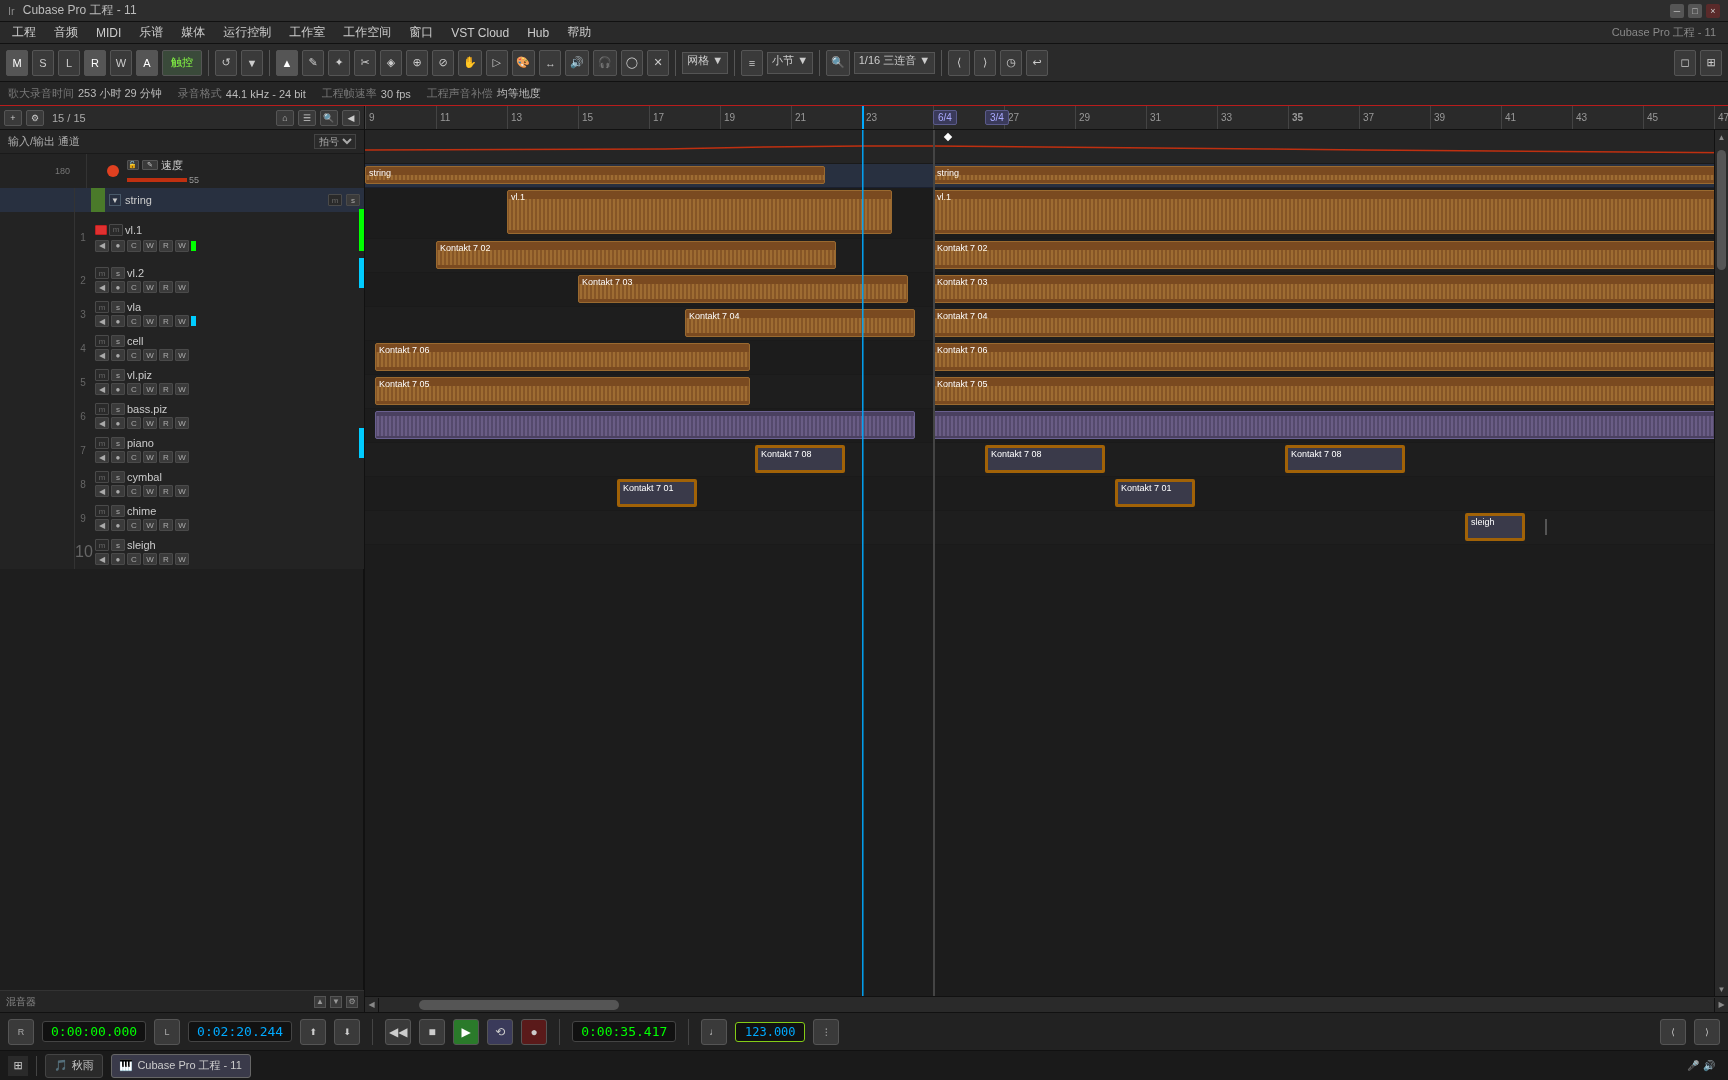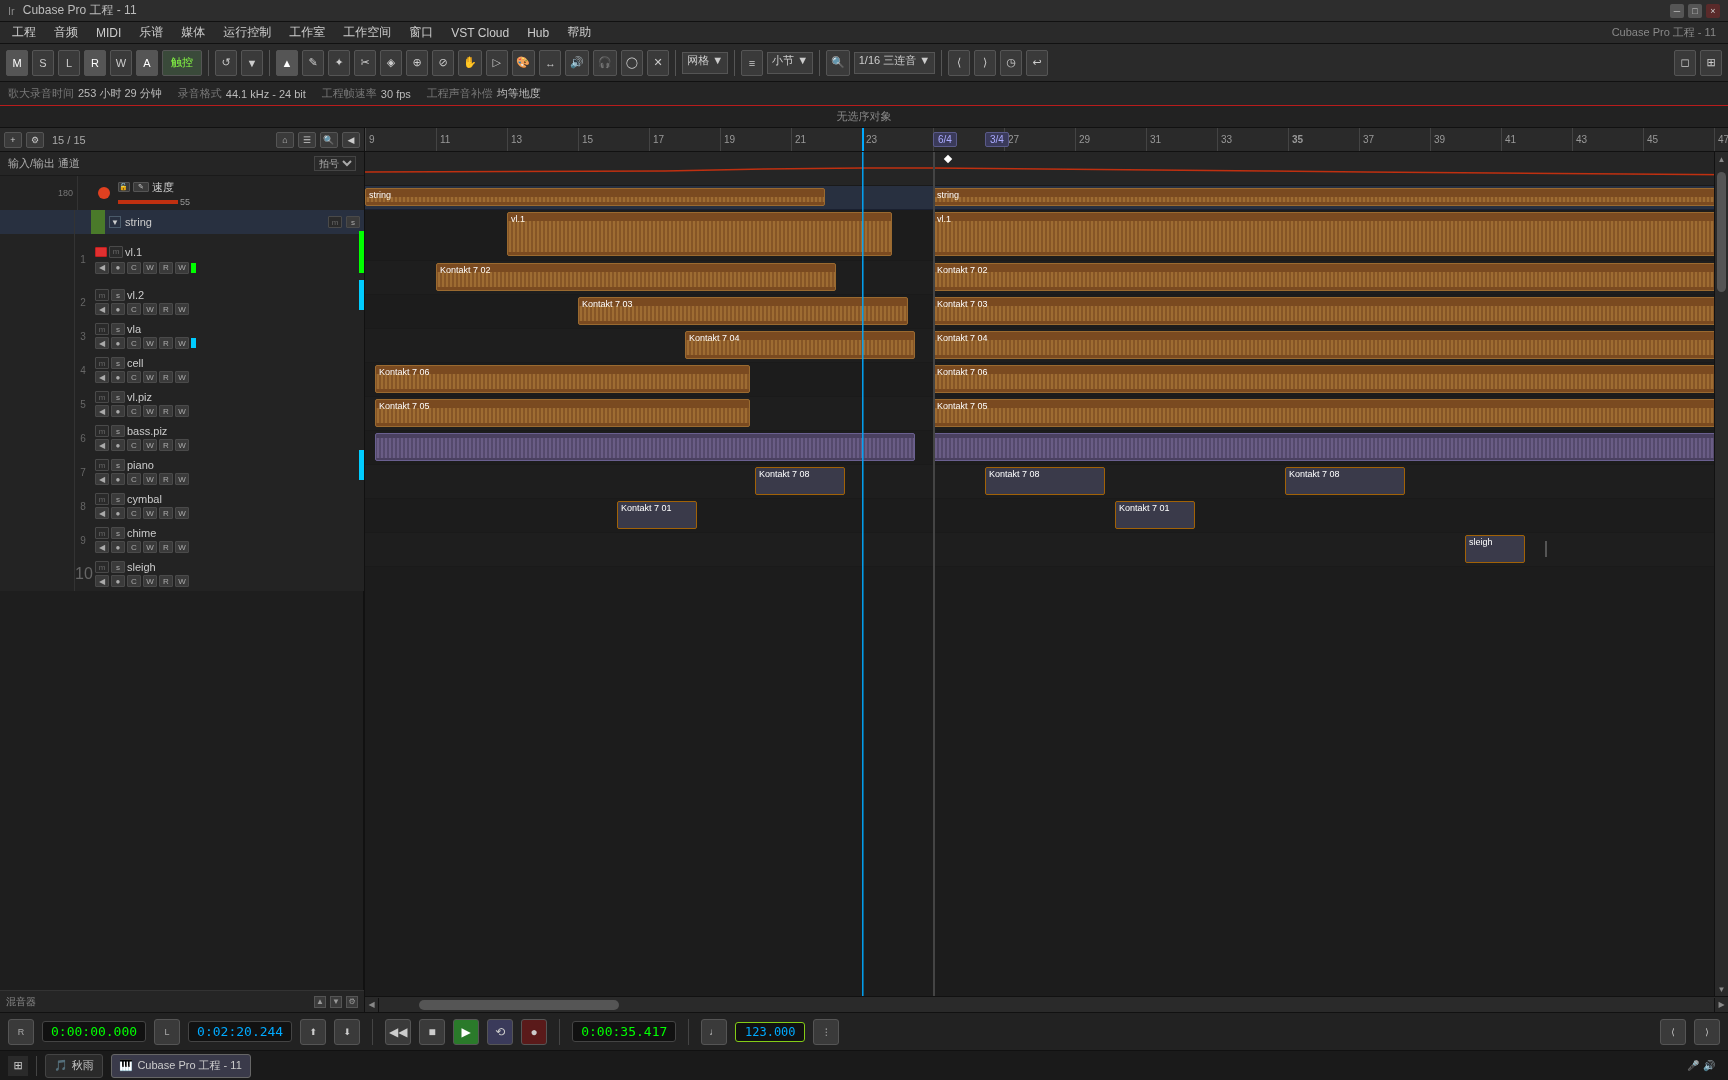--- a/index.html
+++ b/index.html
@@ -157,21 +157,21 @@
     .clip {
       position: absolute;
       border-radius: 2px;
       overflow: hidden;
       cursor: pointer;
       font-size: 9px;
       color: #fff;
       padding: 1px 3px;
     }
     .clip-brown { background: #7a4a20; border: 1px solid #9a6a30; }
-    .clip-dark { background: #3a3a4a; border: 1px solid #a16207; }
+    .clip-dark { background: #3a3a4a; border: 3px solid #a16207; }
 
     
     #h-scrollbar {
       height: 16px;
       background: #2a2a2a;
       border-top: 1px solid #111;
       position: relative;
       display: flex;
       align-items: center;
     }
@@ -458,23 +458,20 @@
     <div class="info-item">
       <span class="info-label">工程帧速率</span>
       <span class="info-value">30 fps</span>
     </div>
     <div class="info-item">
       <span class="info-label">工程声音补偿</span>
       <span class="info-value">均等地度</span>
     </div>
   </div>
 
-  <div id="no-selection">
-    <span>无选序对象</span>
-  </div>
 
   <div id="work-area">
 
     <div id="left-panel">
 
       <div id="track-list-header">
         <div class="tl-btn">+</div>
         <div class="tl-btn">⚙</div>
         <span class="track-count">15 / 15</span>
         <div style="flex:1;"></div>
@@ -487,21 +484,21 @@
       <div class="io-row">
         <span style="color:#aaa;">输入/输出 通道</span>
         <div style="flex:1;"></div>
         <select style="background:#2a2a2a;border:1px solid #444;color:#aaa;font-size:10px;">
           <option>拍号</option>
         </select>
       </div>
 
       <div class="track-row-container" style="height:34px;">
         <div class="track-row-left" style="width:365px;height:34px;">
-          <div style="width:78px;display:flex;align-items:center;justify-content:flex-end;padding-right:4px;border-right:1px solid #333;height:100%;">
+          <div style="width:87px;display:flex;align-items:center;justify-content:flex-end;padding-right:16px;border-right:1px solid #333;height:100%;">
             <span style="color:#777;font-size:9px;">180</span>
           </div>
           <div style="width:16px;text-align:center;color:#666;font-size:10px;"></div>
           <div style="width:20px;display:flex;align-items:center;justify-content:center;">
             <div style="width:12px;height:12px;background:#e04020;border-radius:50%;"></div>
           </div>
           <div style="display:flex;flex-direction:column;flex:1;padding:2px 4px;">
             <div style="display:flex;align-items:center;gap:3px;">
               <div style="width:12px;height:10px;background:#3a3a3a;border:1px solid #555;border-radius:1px;font-size:7px;text-align:center;cursor:pointer;">🔓</div>
               <div style="width:16px;height:10px;background:#3a3a3a;border:1px solid #555;border-radius:1px;font-size:7px;text-align:center;cursor:pointer;">✎</div>

